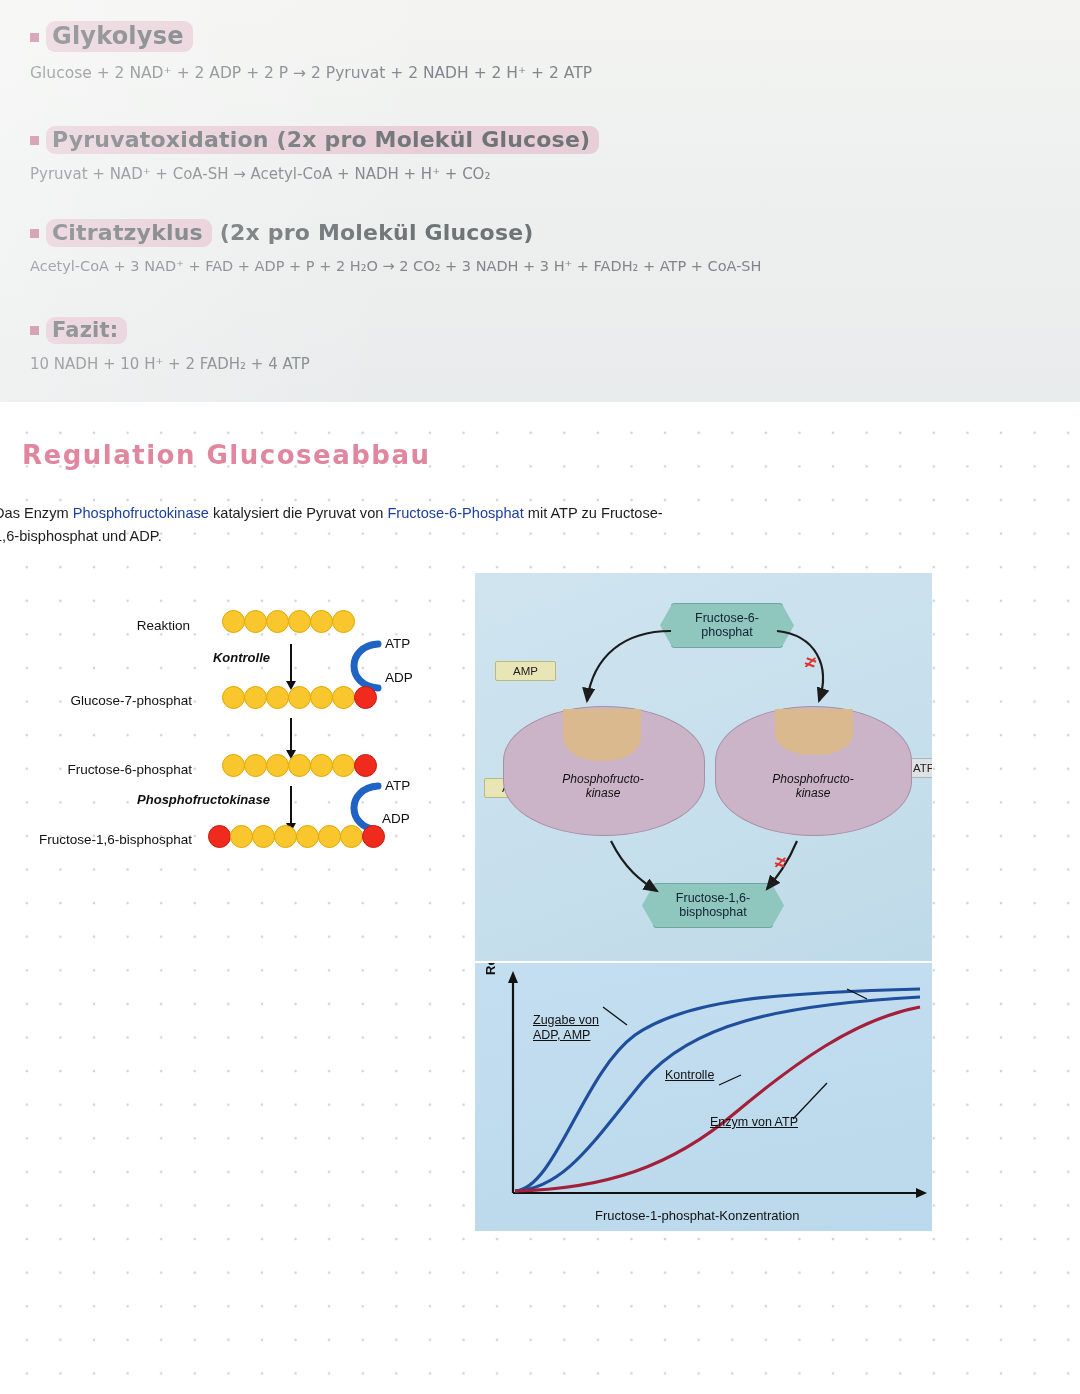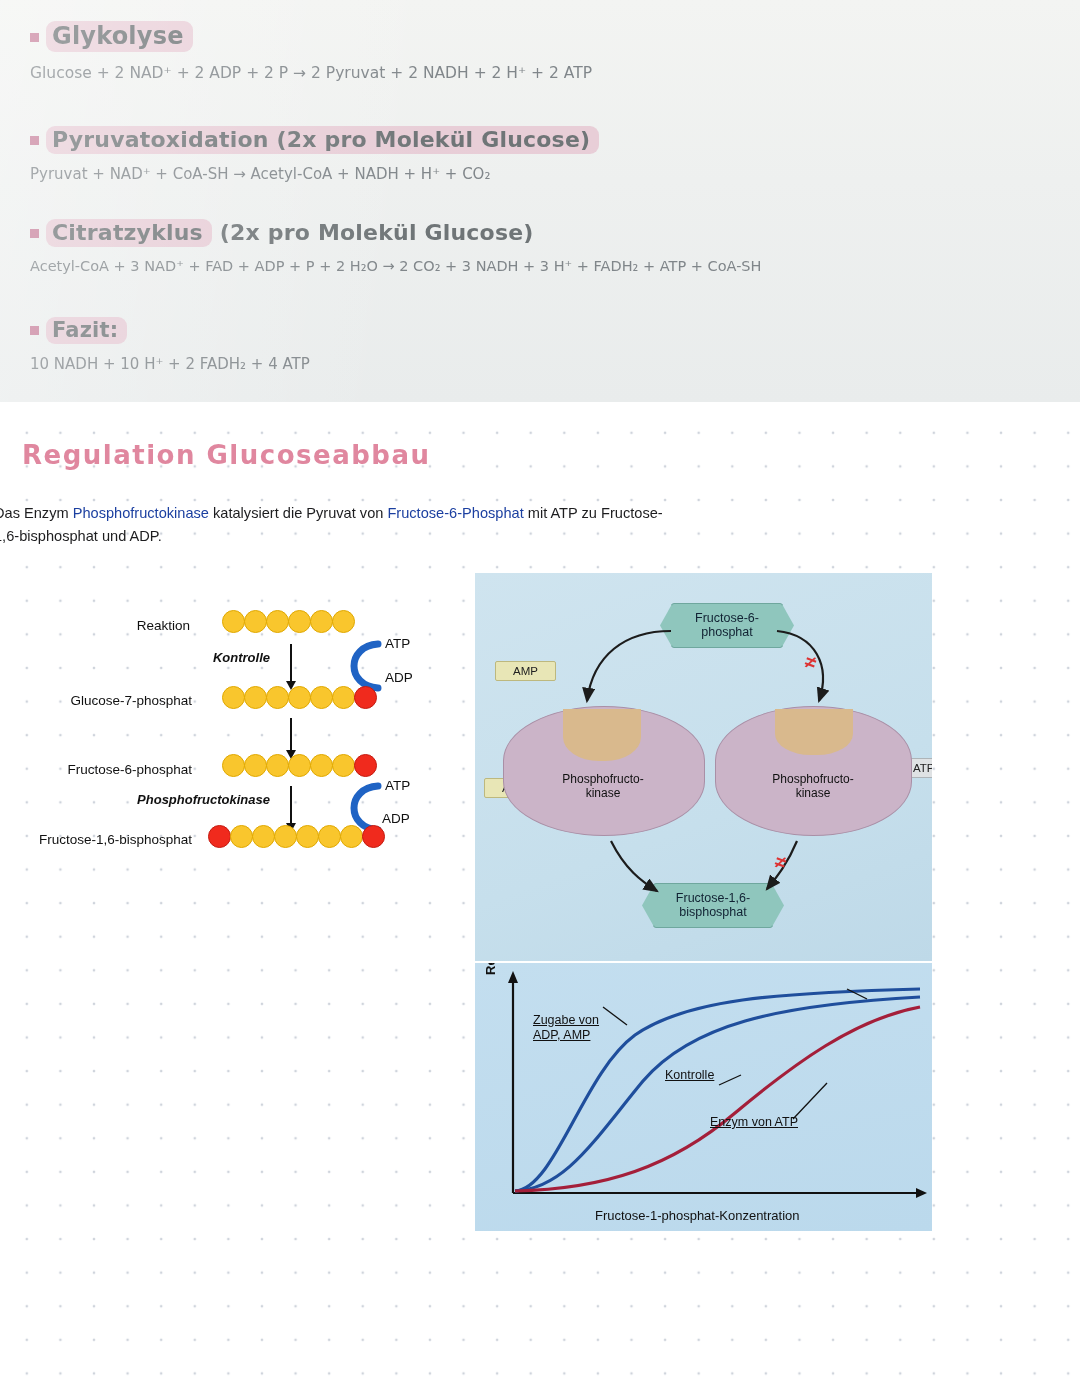--- a/index.html
+++ b/index.html
@@ -198,20 +198,21 @@
     background: #d9b98d;
     border-radius: 50% 50% 40% 40%;
   }
   .enz-label {
     position: absolute;
     font-size: 12px;
     text-align: center;
     color: #111;
     line-height: 1.15;
     width: 120px;
+    font-style: italic;
   }
   .xmark {
     position: absolute;
     width: 18px; height: 18px;
     color: #d33;
     font-size: 19px;
     line-height: 18px;
     font-weight: bold;
   }
 

